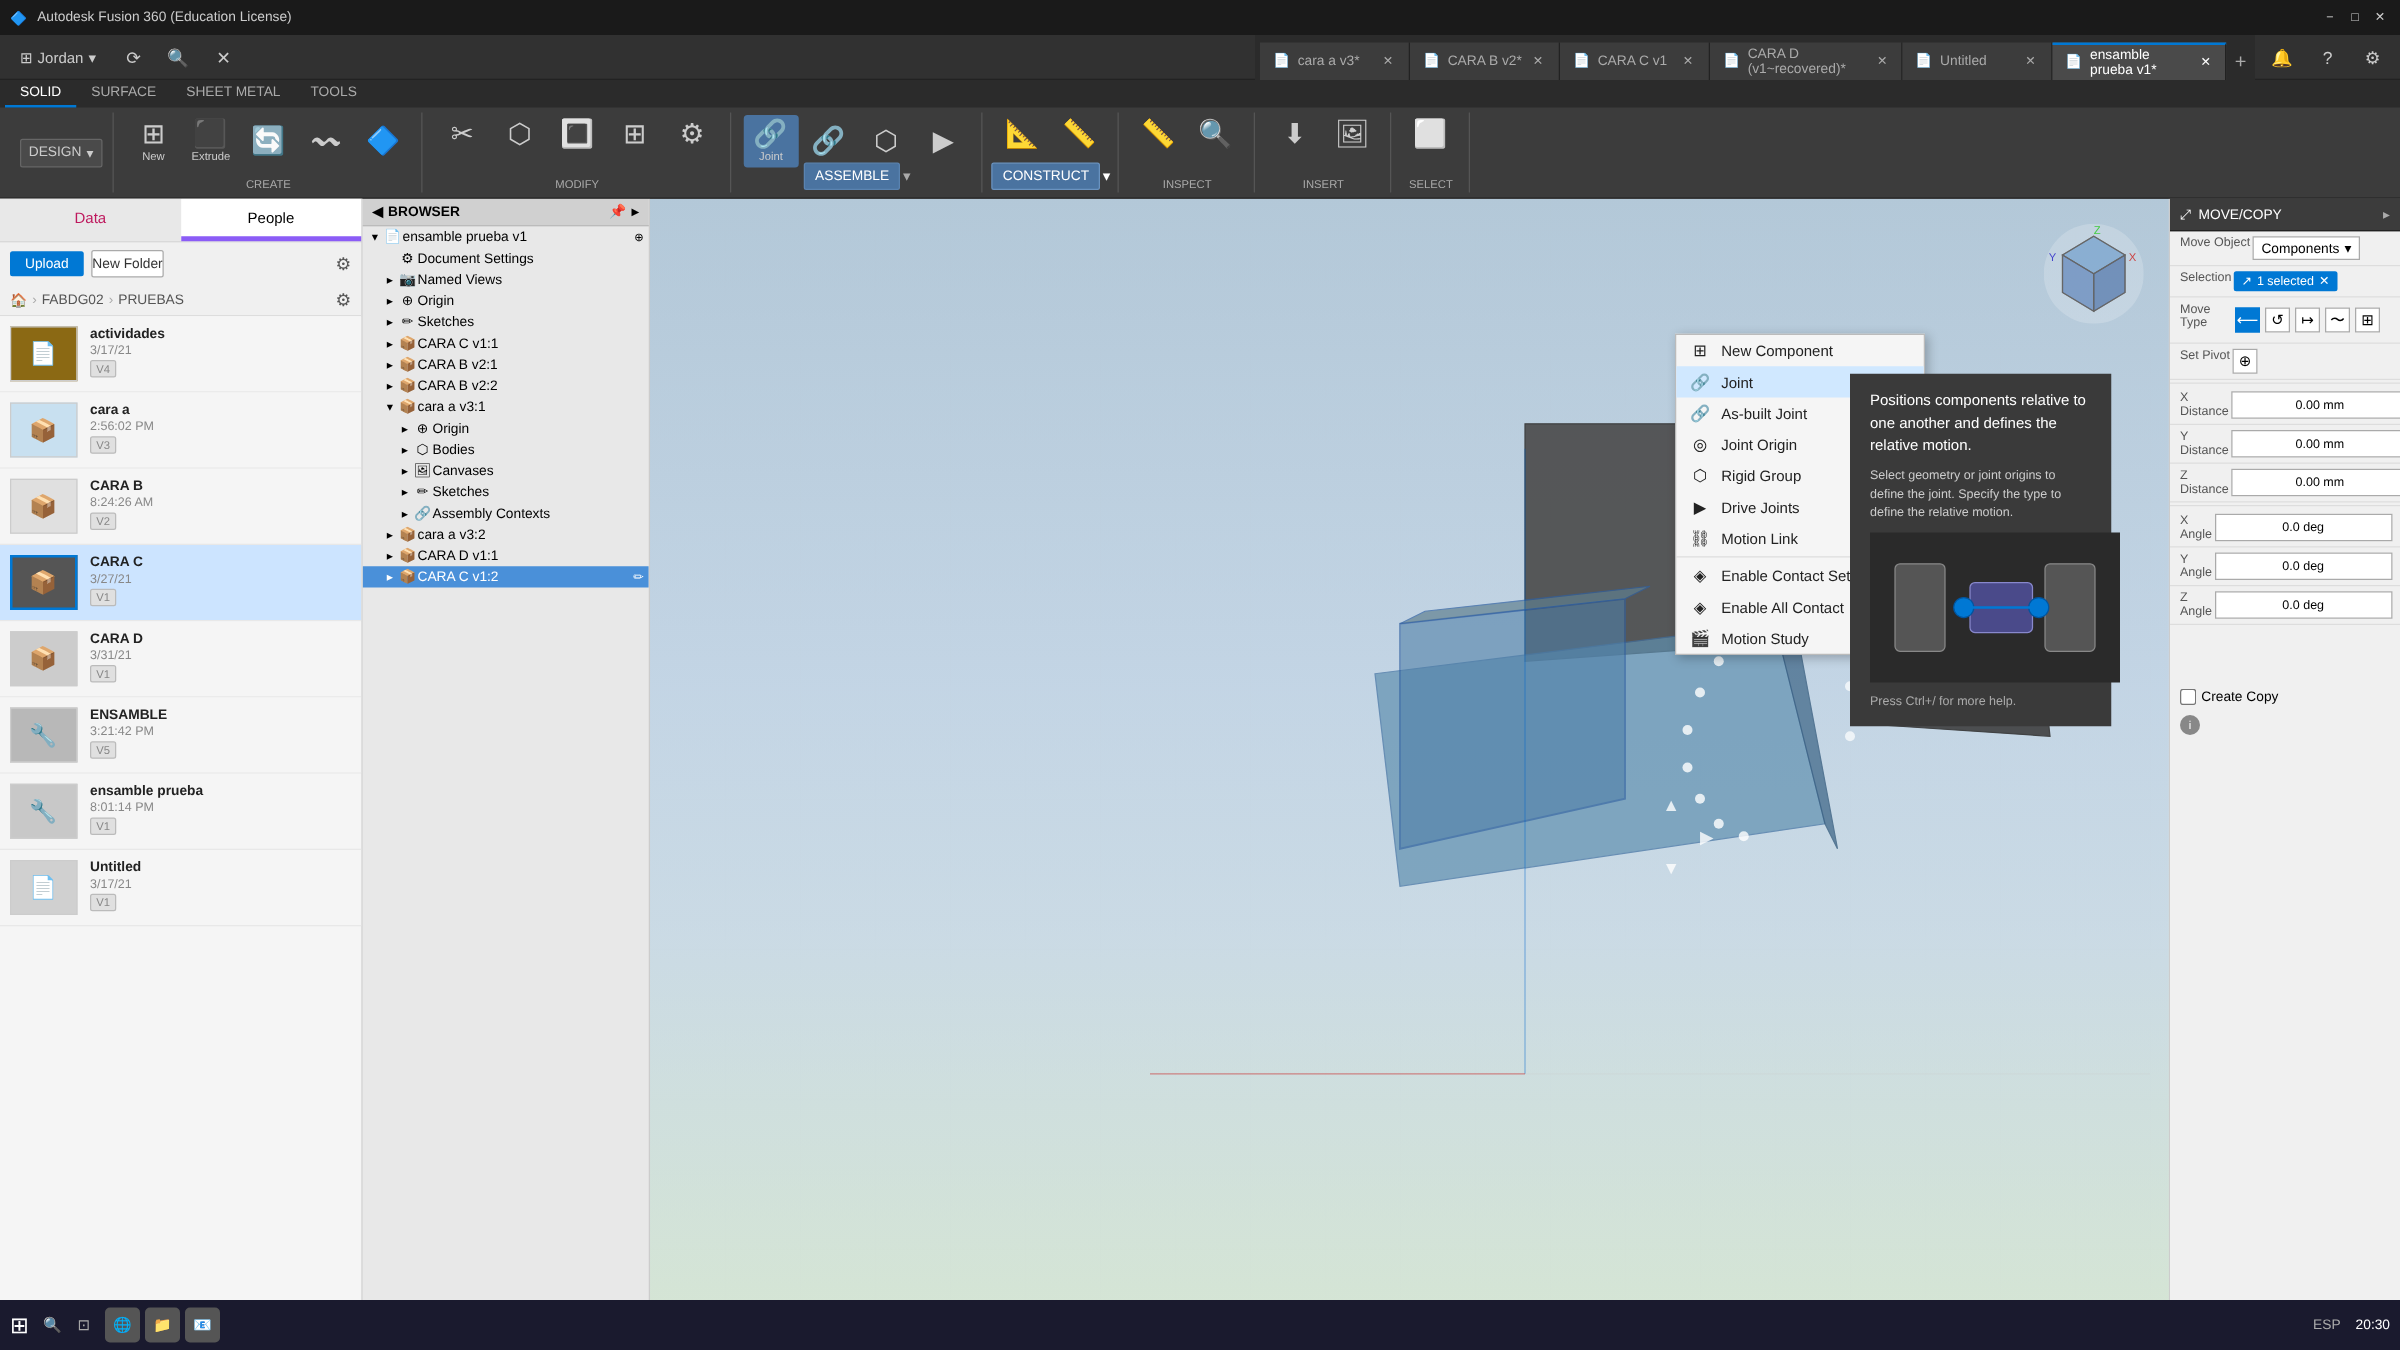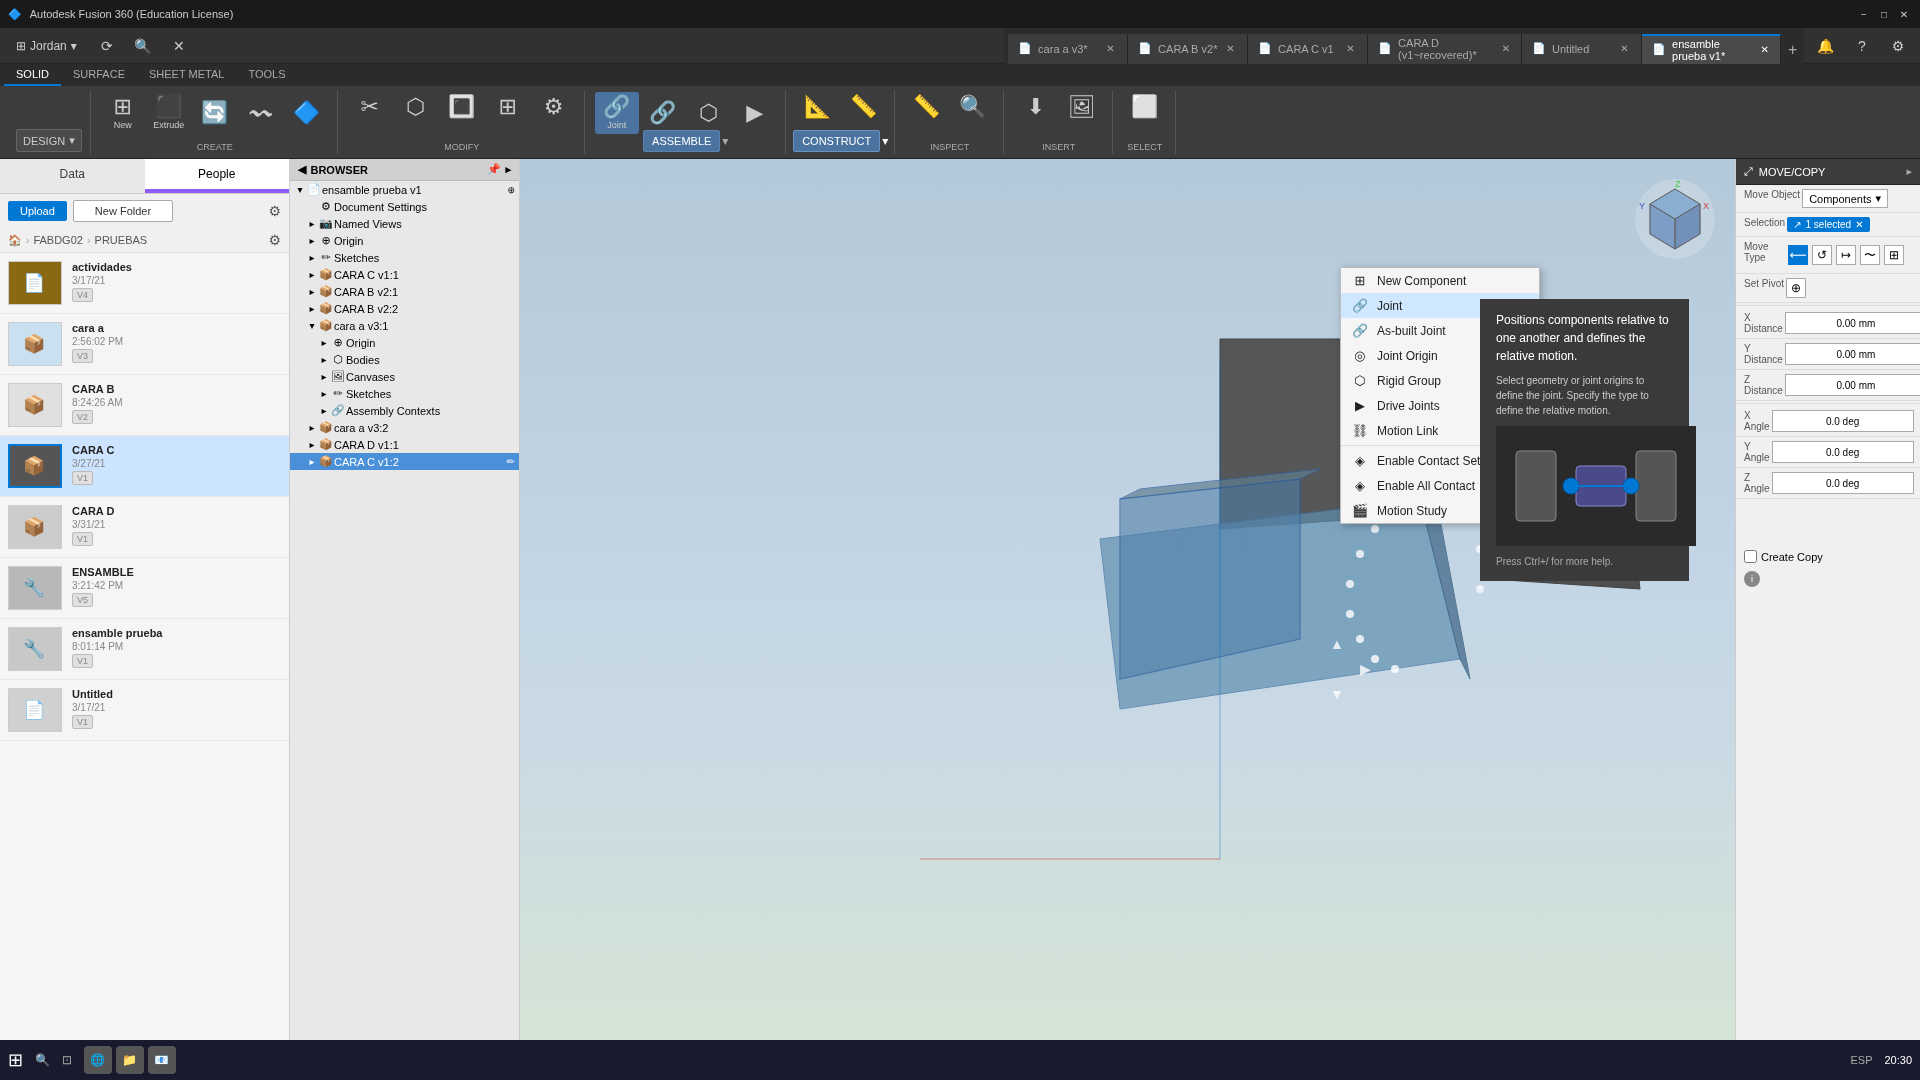--- a/index.html
+++ b/index.html
@@ -24,25 +24,25 @@
     .tab .tab-close { width: 14px; height: 14px; display: flex; align-items: center; justify-content: center; border-radius: 2px; font-size: 10px; margin-left: auto; }
     .tab-add { display: flex; align-items: center; justify-content: center; width: 28px; height: 28px; color: #aaa; cursor: pointer; font-size: 16px; }
 
     
     #main { display: flex; height: calc(1080px - 28px - 36px - 36px); }
 
     
     #left-panel { width: 290px; background: #f0f0f0; display: flex; flex-direction: column; border-right: 1px solid #ccc; }
     #left-top { display: flex; flex-direction: column; }
     #left-tabs { display: flex; border-bottom: 1px solid #ccc; }
-    .left-tab { flex: 1; padding: 8px; text-align: center; cursor: pointer; font-size: 12px; background: #e8e8e8; color: #404040; border-bottom: 2px solid transparent; }
+    .left-tab { flex: 1; padding: 8px; text-align: center; cursor: pointer; font-size: 12px; background: #e8e8e8; color: #be185d; border-bottom: 2px solid transparent; }
     .left-tab.active { background: #fff; color: #000; border-bottom: 4px solid #8b5cf6; }
     #left-actions { display: flex; align-items: center; padding: 6px 8px; gap: 6px; background: #f0f0f0; }
     .btn-upload { background: #0078d4; color: #fff; padding: 4px 12px; border: none; cursor: pointer; font-size: 11px; border-radius: 2px; }
-    .btn-newfolder { background: #fff; color: #333; padding: 4px 21px; border: 1px solid #aaa; cursor: pointer; font-size: 11px; border-radius: 2px; }
+    .btn-newfolder { background: #fff; color: #333; padding: 4px 0; border: 1px solid #aaa; cursor: pointer; font-size: 11px; border-radius: 2px; }
     .icon-settings-sm { margin-left: auto; cursor: pointer; color: #555; font-size: 14px; }
 
     
     #breadcrumb { display: flex; align-items: center; padding: 4px 8px; gap: 4px; font-size: 11px; color: #555; background: #f0f0f0; border-bottom: 1px solid #ddd; }
     #breadcrumb span { cursor: pointer; }
     #breadcrumb .sep { color: #aaa; }
 
     
     #file-list { flex: 1; overflow-y: auto; background: #f5f5f5; }
     .file-item { display: flex; padding: 8px 8px; gap: 10px; border-bottom: 1px solid #e8e8e8; cursor: pointer; background: #f5f5f5; }
@@ -201,21 +201,21 @@
 
 <div id="ribbon">
   <div id="ribbon-tabs">
     <div class="ribbon-tab active">SOLID</div>
     <div class="ribbon-tab">SURFACE</div>
     <div class="ribbon-tab">SHEET METAL</div>
     <div class="ribbon-tab">TOOLS</div>
   </div>
   <div id="ribbon-content">
 
-    <div class="ribbon-group" style="justify-content:flex-end;align-items:center;">
+    <div class="ribbon-group" style="justify-content:center;align-items:center;">
       <div class="ribbon-dropdown">
         <span>DESIGN</span>
         <span>▾</span>
       </div>
     </div>
 
     <div class="ribbon-group">
       <div class="ribbon-tools">
         <div class="ribbon-btn">
           <span class="icon">⊞</span>

